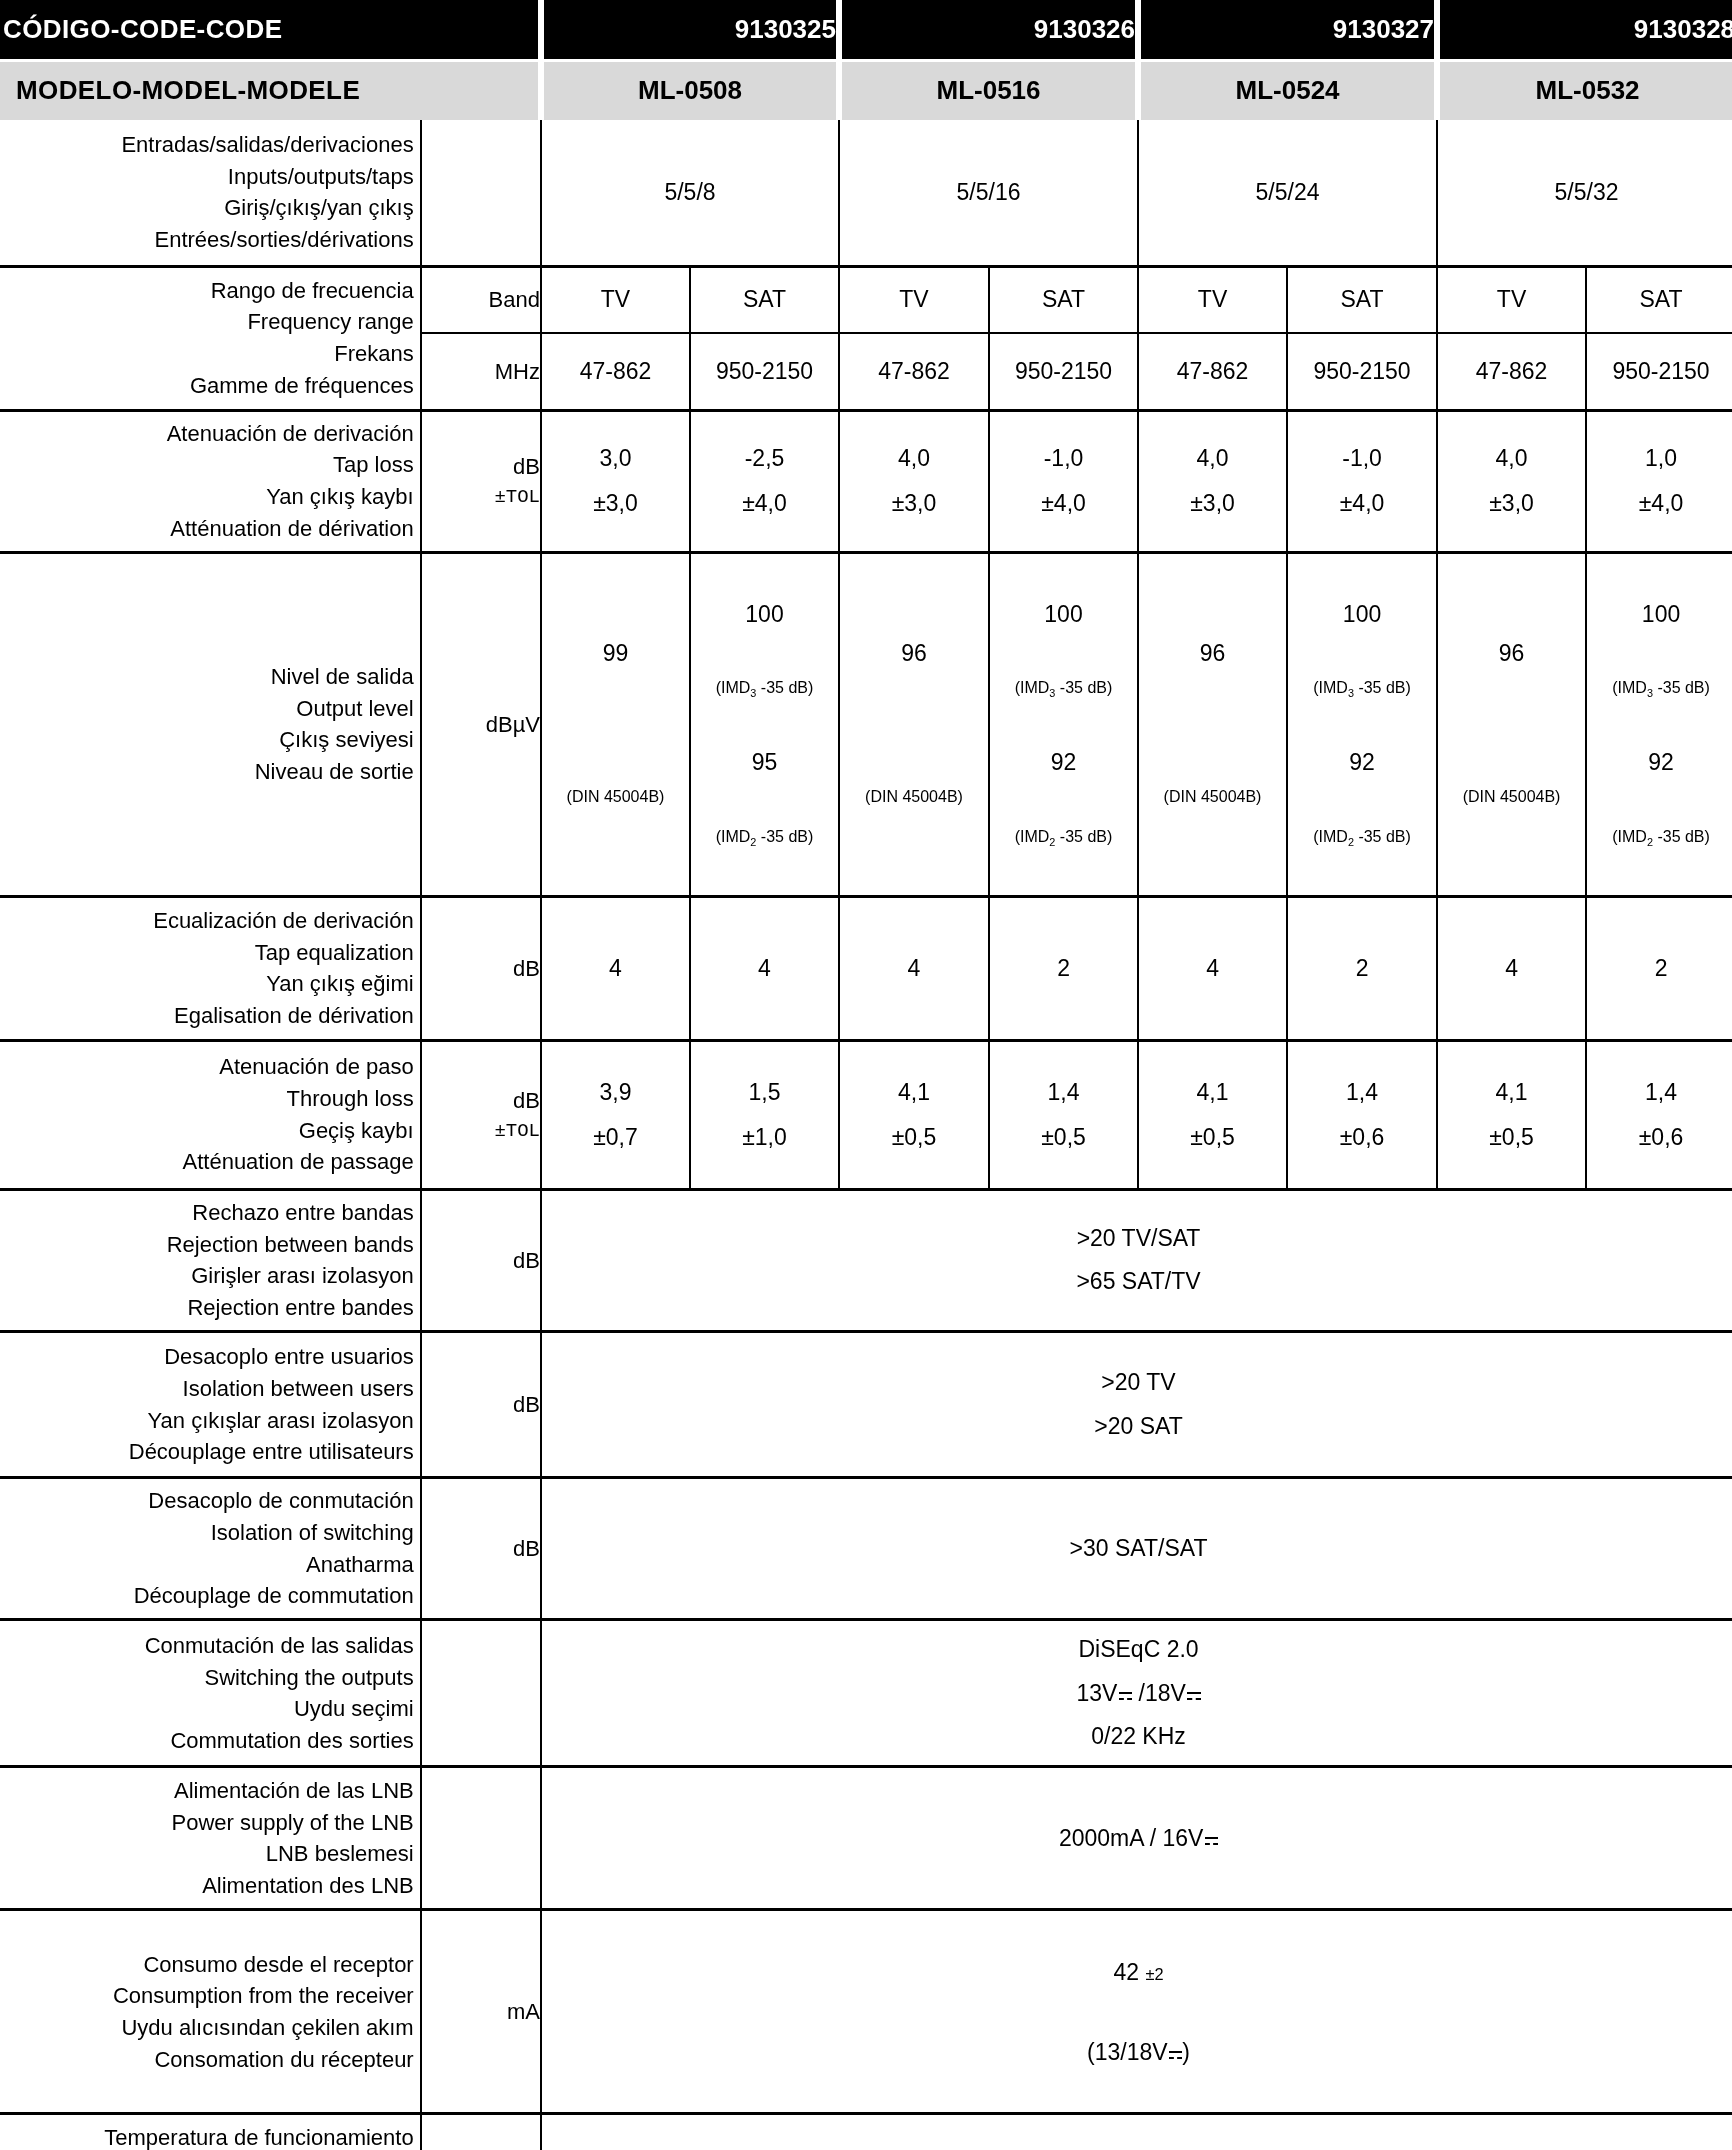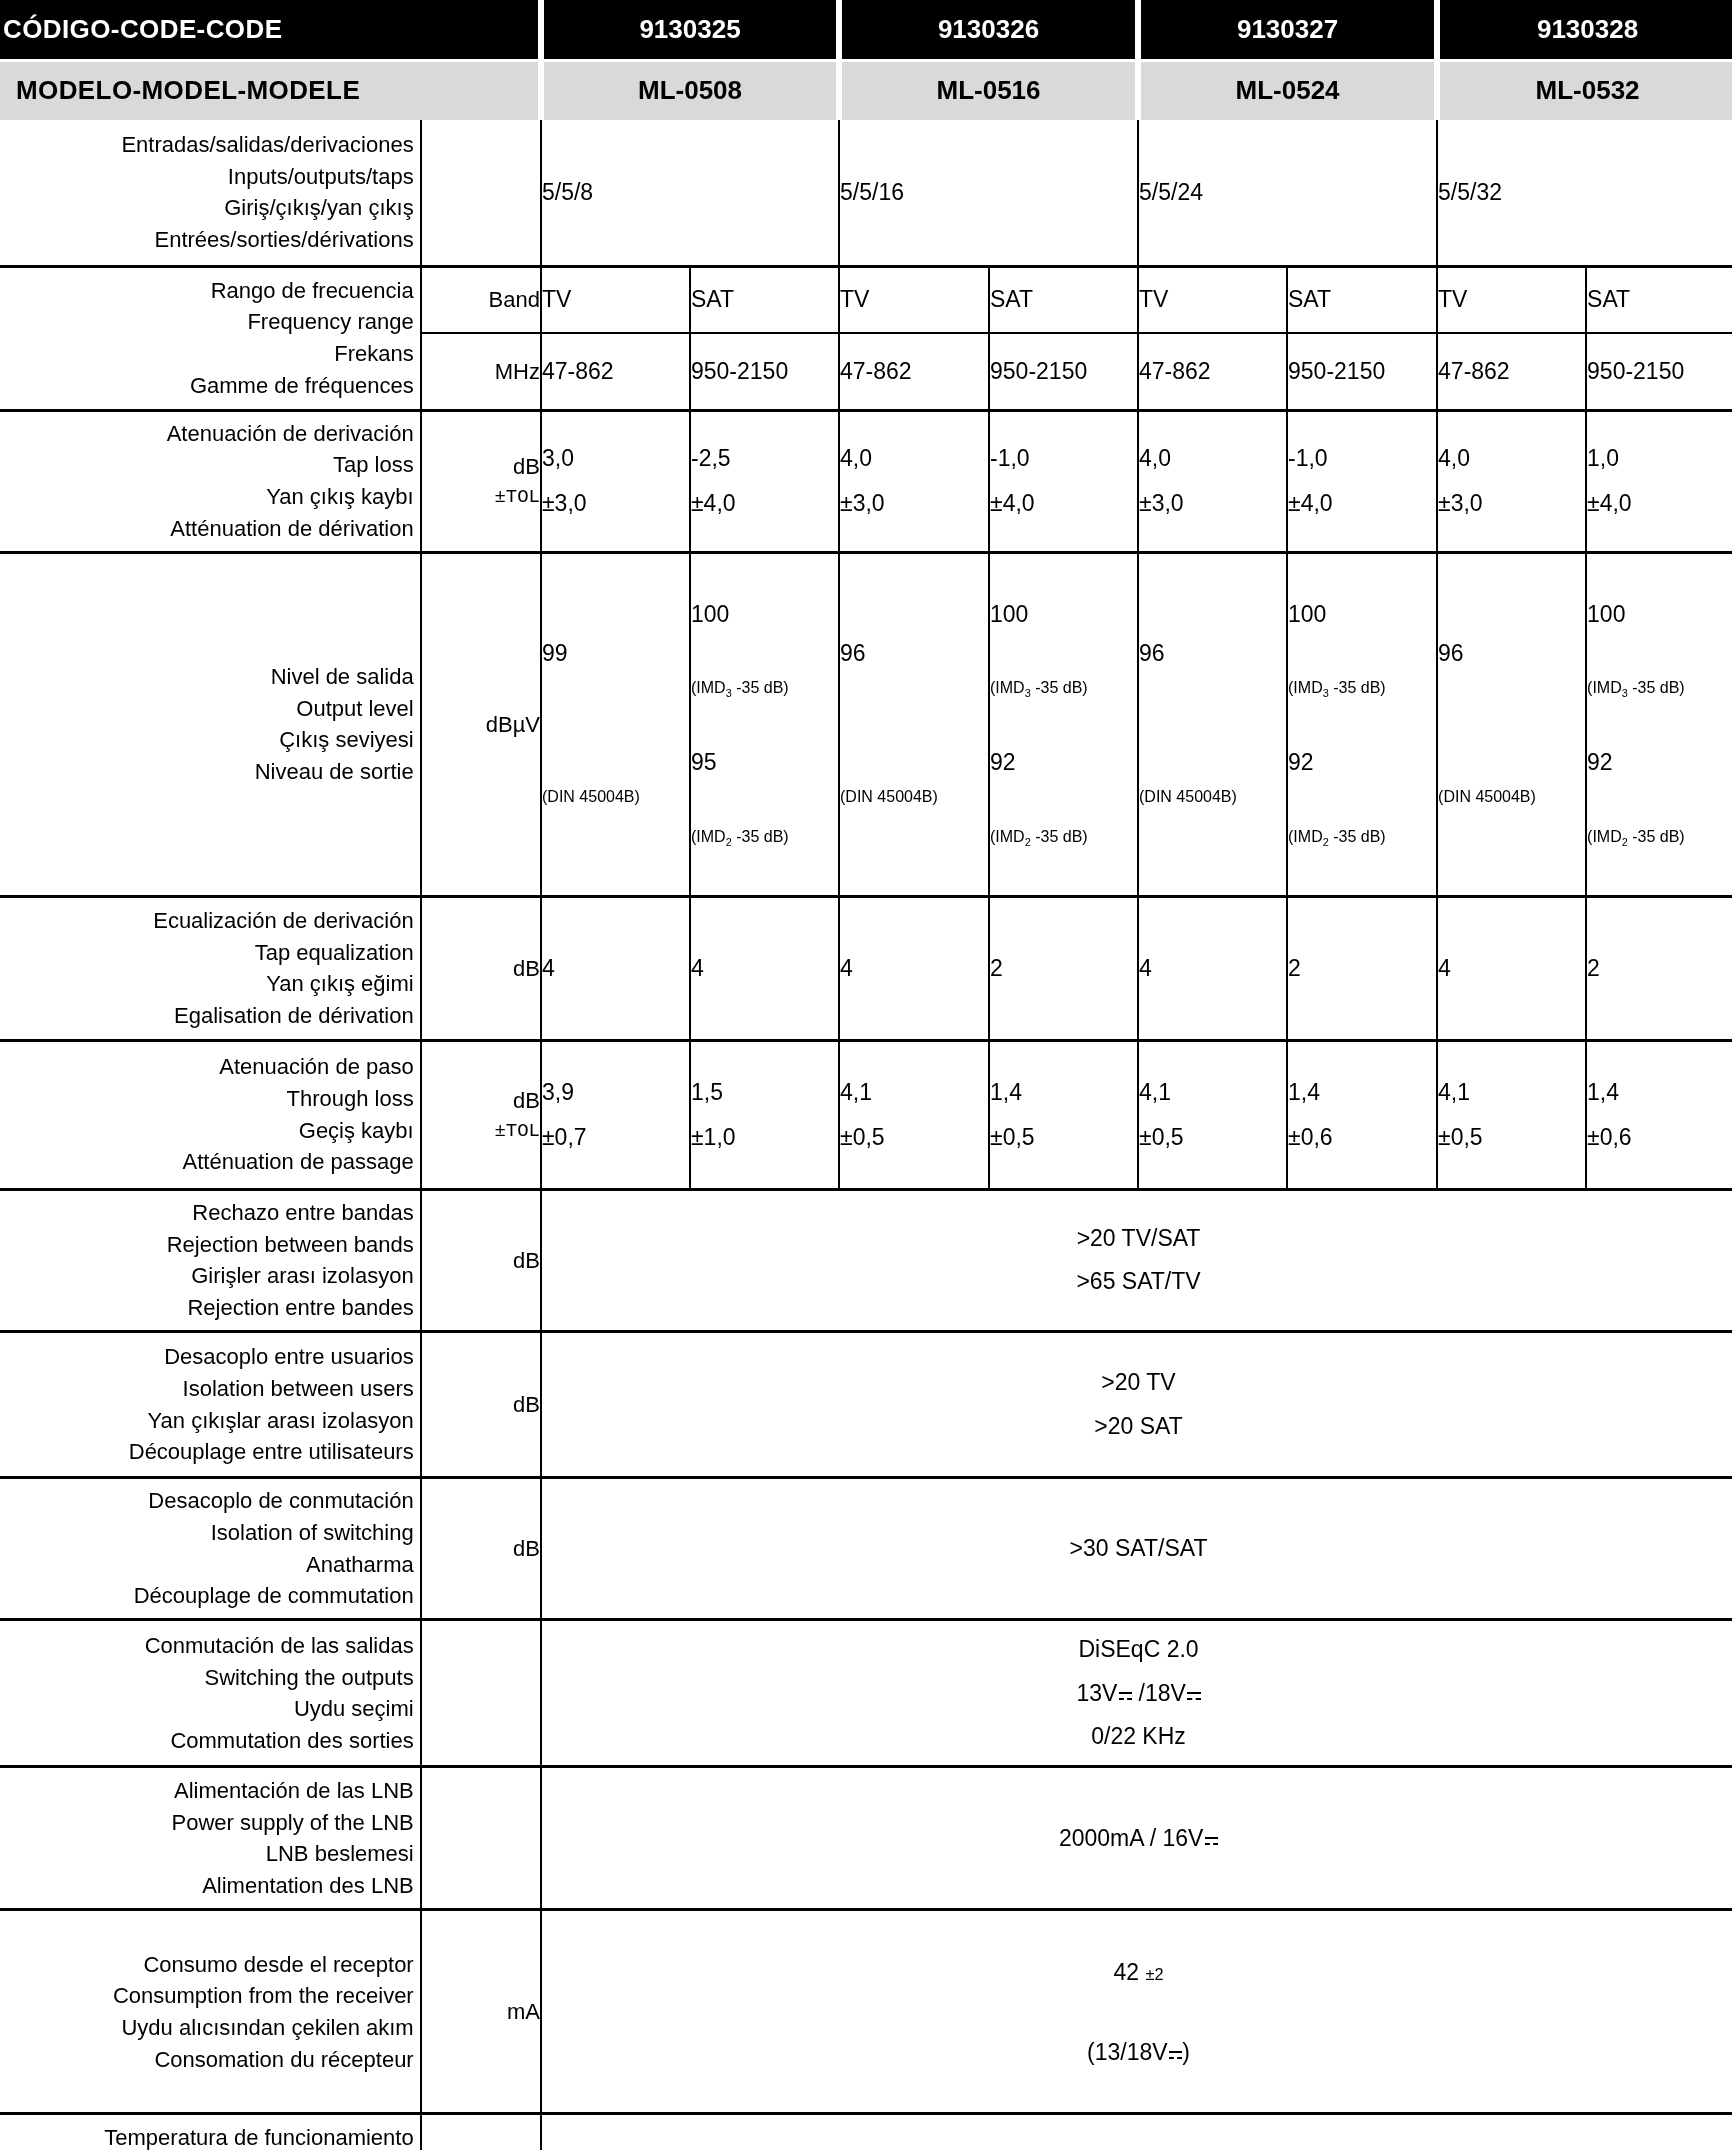--- a/index.html
+++ b/index.html
@@ -2,34 +2,34 @@
 <html style="font-size:12.5px"><head>
 <meta charset="utf-8">
 <style>
   html,body{margin:0;padding:0;background:#fff;color:#000;
     font-family:"Liberation Sans","DejaVu Sans",sans-serif;}
   body{width:1732px;height:2151px;overflow:hidden;}
   table{border-collapse:collapse;table-layout:fixed;width:1732px;}
   td{padding:0;vertical-align:middle;overflow:hidden;}
 
   
-  .hcell{background:#000;color:#fff;font-weight:bold;font-size:26px;text-align:center;
+  .hcell{background:#000;color:#fff;font-weight:bold;font-size:26px;text-align:right;
     border-bottom:3.9px solid #fff;}
   .hcell.first{text-align:left;padding-left:3px;letter-spacing:0.4px;}
   .hgap{border-left:6.3px solid #fff;}
   .mcell{background:#d9d9d9;color:#000;font-weight:bold;font-size:26px;text-align:center;}
   .mcell.first{text-align:left;padding-left:16px;letter-spacing:0.4px;}
 
   
   .lbl{font-size:22px;line-height:1.44;text-align:right;padding:6.3px 6.3px 6.3px 9.4px;
     white-space:pre-line;border-right:2.3px solid #000;}
   .unit{border-left:2.3px solid #000;border-right:2.3px solid #000;text-align:right;
     font-size:22px;line-height:1.5;}
   .unit .usub{font-size:19px;font-family:Liberation Mono, monospace;}
-  .val{border-left:2.3px solid #000;font-size:23px;line-height:1.95;
+  .val{border-left:2.3px solid #000;text-align:center;font-size:23px;line-height:1.95;
     white-space:pre-line;}
   .span8{border-left:2.3px solid #000;text-align:center;font-size:23px;line-height:1.9;
     white-space:pre-line;}
   .sep td{border-top:3.9px solid #000;}
   .subsep td{border-top:2.3px solid #000;}
   .lastrow td{border-bottom:4.7px solid #000;}
 
   
   .ol-main{font-size:23px;line-height:31px;}
   .ol-note{font-size:16px;line-height:27.4px;}

